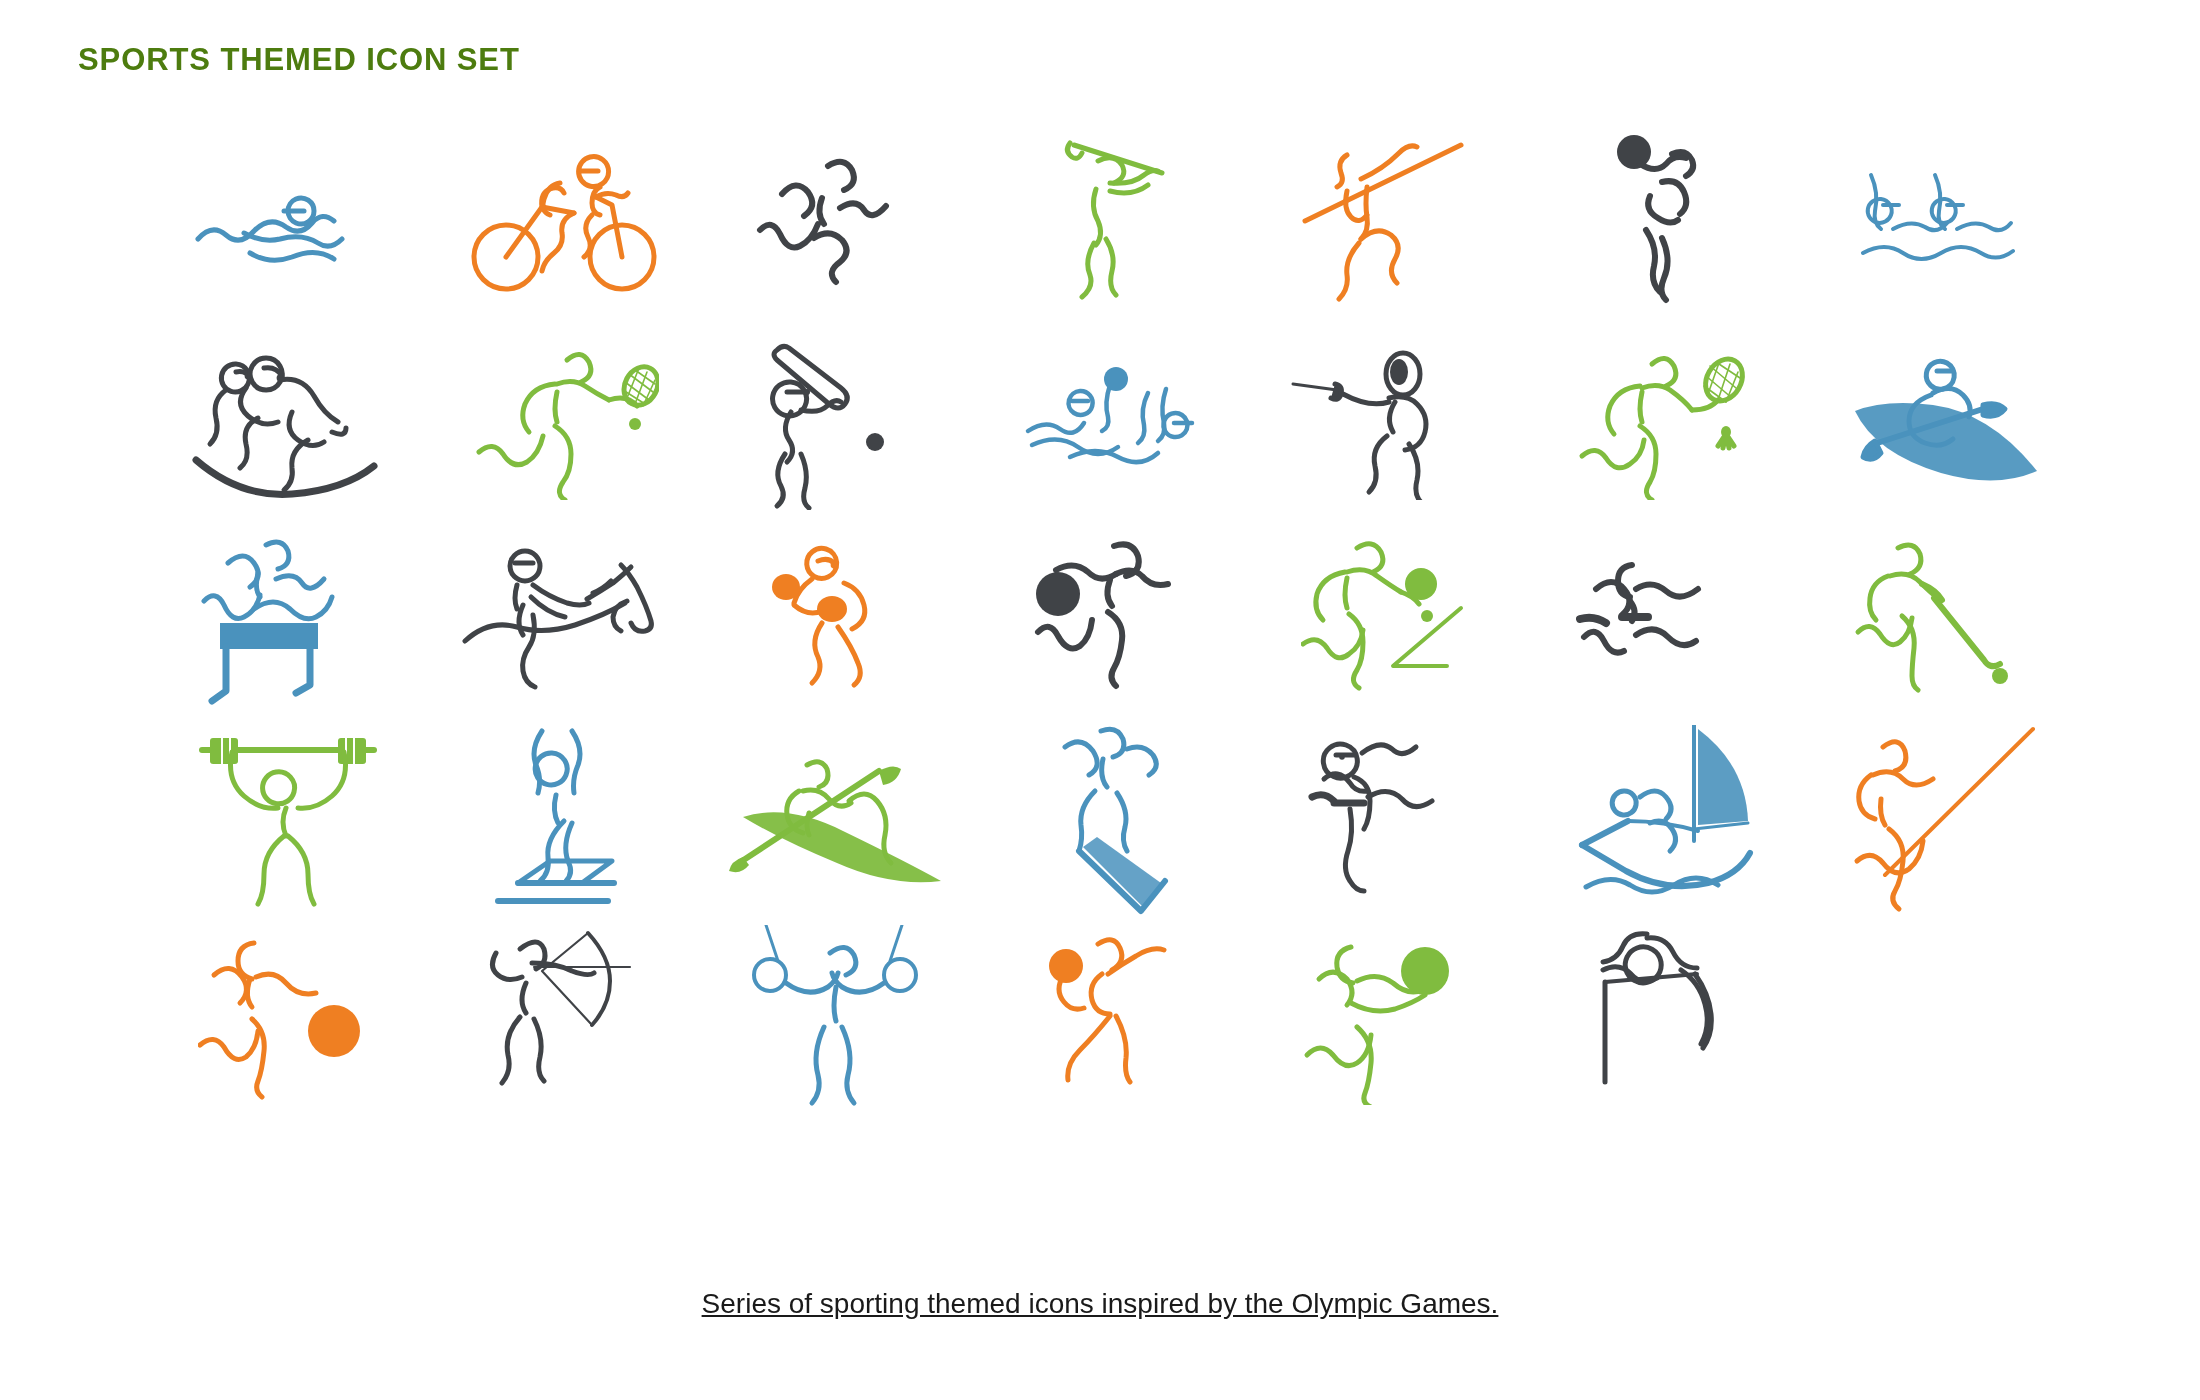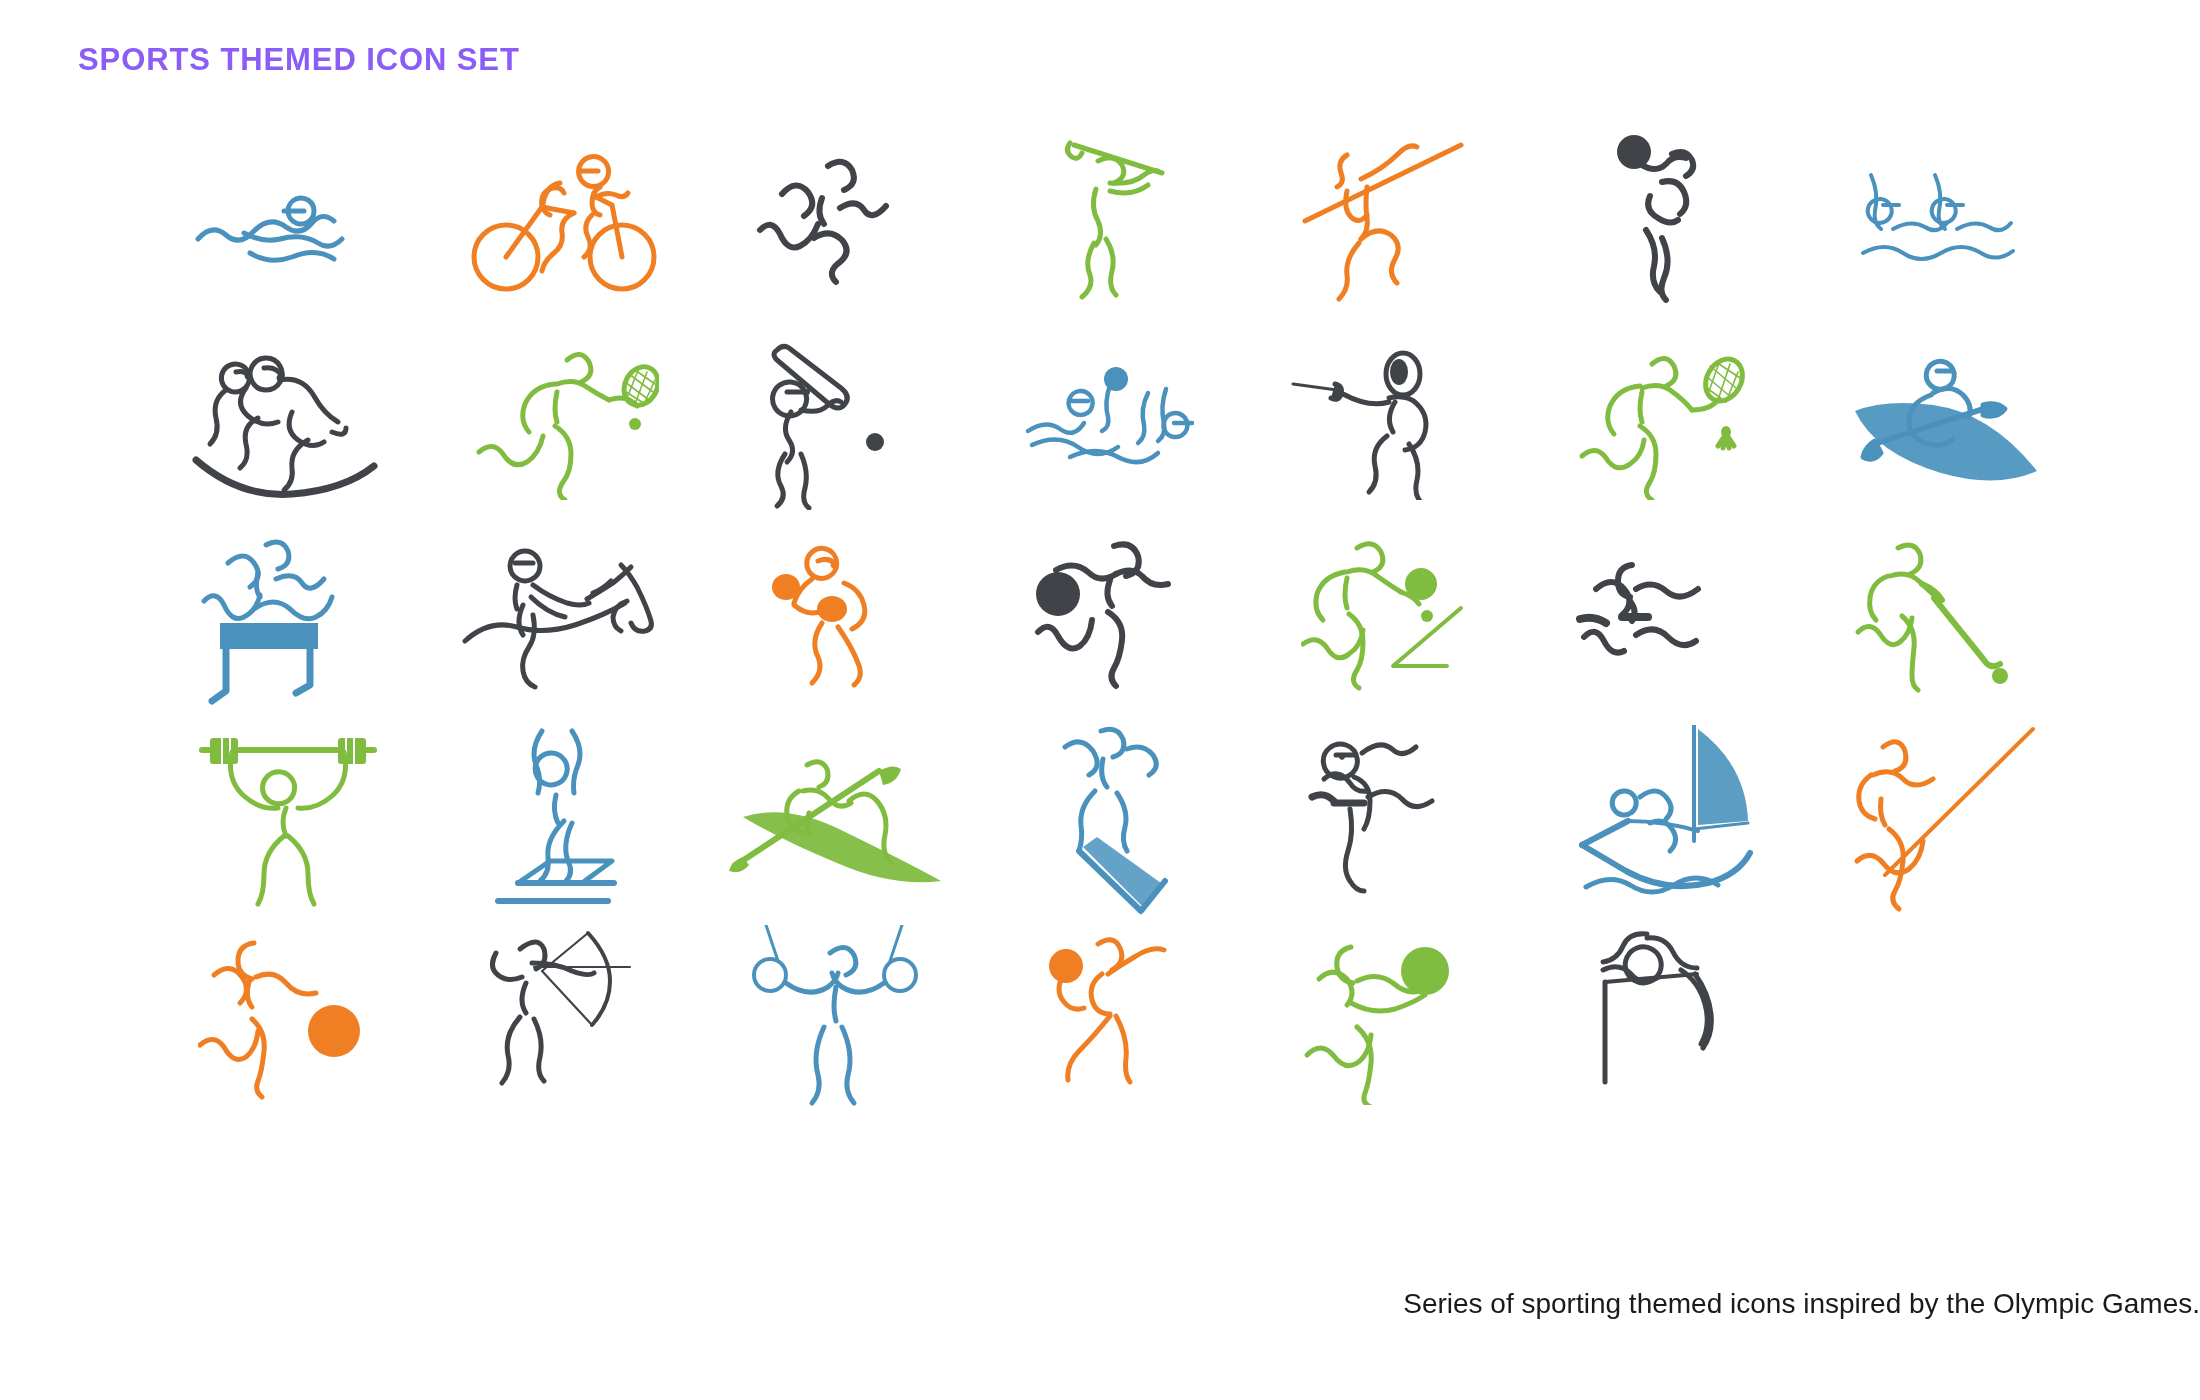--- a/index.html
+++ b/index.html
@@ -9,21 +9,21 @@
     font-family:"Liberation Sans", sans-serif;
     overflow:hidden;
     position:relative;
   }
   #page-title{
     position:absolute;
     left:78px;top:42px;
     font-size:31px;
     font-weight:bold;
     letter-spacing:0.9px;
-    color:#8b5cf6;
+    color:#4d7c0f;
     font-family:"Liberation Sans", sans-serif;
   }
   #icon-grid{
     position:absolute;
     left:150px;top:120px;
     width:1930px;
     display:flex;
     flex-wrap:wrap;
   }
   .icon-cell{
@@ -32,24 +32,25 @@
     display:flex;
     align-items:center;
     justify-content:center;
     box-sizing:border-box;
   }
   .icon-cell svg{display:block;}
   #caption{
     position:absolute;
     left:0;right:0;
     top:1288px;
-    text-align:right;
+    text-align:center;
     font-size:28px;
     color:#1a1a1a;
     font-family:"Liberation Sans", sans-serif;
+    text-decoration:underline;
   }
   .ln{fill:none;stroke-linecap:round;stroke-linejoin:round;}
 </style>
 </head>
 <body>
 
 <div id="page-title">SPORTS THEMED ICON SET</div>
 
 <div id="icon-grid">
 

